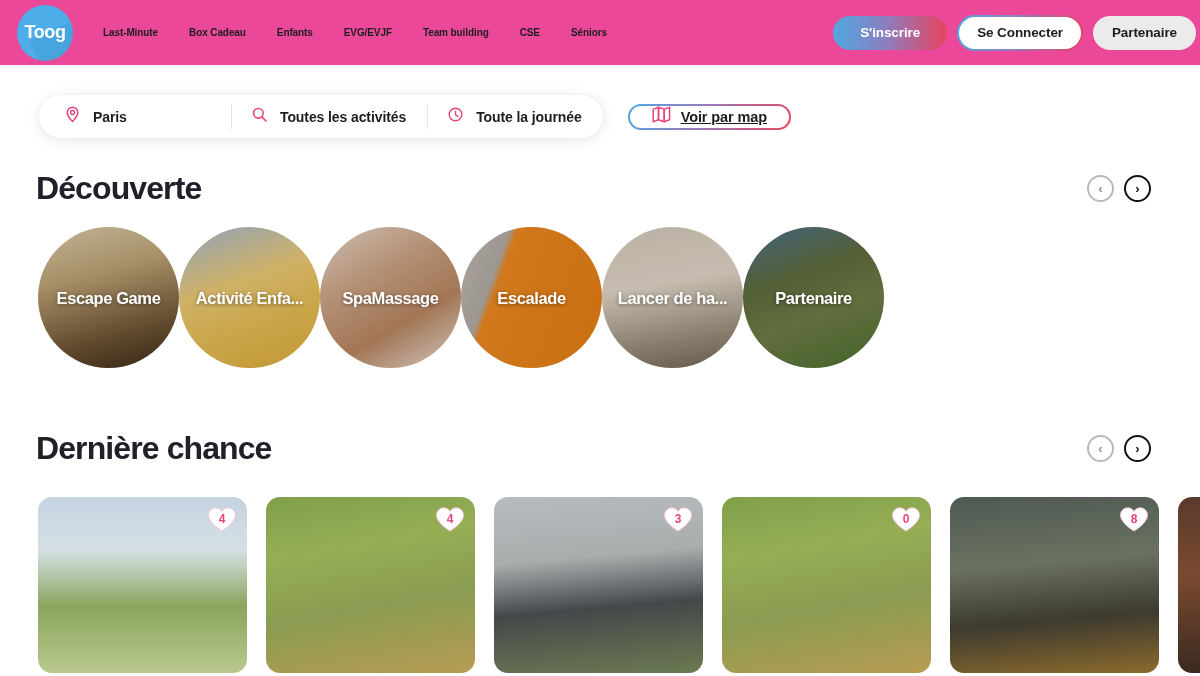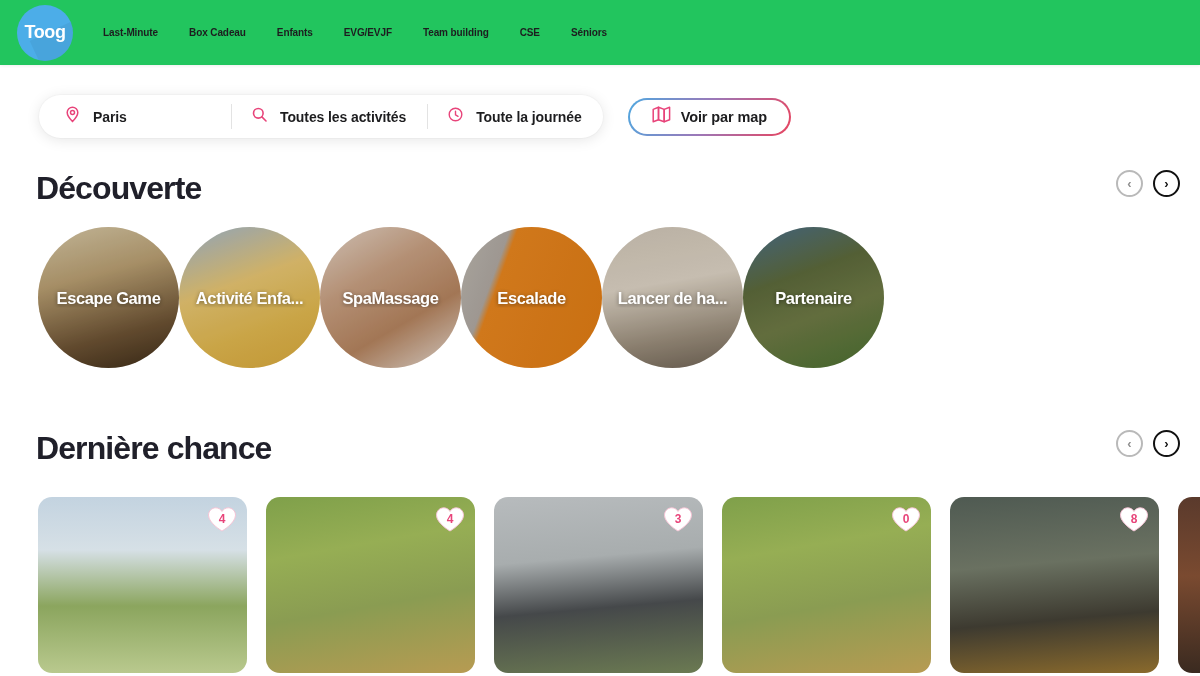--- a/index.html
+++ b/index.html
@@ -11,21 +11,21 @@
     color: #1d1d1f;
   }
 
   
   .header {
     position: relative;
     height: 65px;
     display: flex;
     align-items: center;
     padding: 0 4px 0 17px;
-    background: #22c55e;
+    background: #ec4899;
     box-shadow: 0 1px 3px rgba(0,0,0,0.07);
     z-index: 30;
   }
   .logo {
     width: 56px; height: 56px;
     border-radius: 50%;
     background: #4cade8;
     display: flex; align-items: center; justify-content: center;
     flex: 0 0 auto;
     position: relative;
@@ -136,37 +136,38 @@
   .sb-label {
     font-size: 14px;
     font-weight: bold;
     color: #1d1d1f;
     letter-spacing: -0.1px;
   }
   .btn-map {
     display: flex;
     align-items: center;
     gap: 10px;
-    height: 38px;
+    height: 26px;
     padding: 0 22px;
     border-radius: 22px;
     cursor: pointer;
     border: 2px solid transparent;
     background-image: linear-gradient(#fff,#fff), linear-gradient(115deg,#4fa8e0 0%, #9b78b8 48%, #e8445f 100%);
     background-origin: border-box;
     background-clip: padding-box, border-box;
+    text-decoration: underline;
   }
   .btn-map .sb-label { font-size: 14.5px; }
 
   
   .section { position: relative; }
   .section-head {
     display: flex;
-    align-items: flex-start;
-    padding: 0 20px 0 36px;
+    align-items: center;
+    padding: 0 49px 0 36px;
   }
   .section-title {
     font-size: 32px;
     font-weight: bold;
     letter-spacing: -0.9px;
     color: #20202a;
   }
   .arrows { margin-left: auto; display: flex; gap: 10px; }
   .arrow {
     width: 27px; height: 27px;
@@ -269,20 +270,25 @@
   </div>
   <nav class="nav">
     <span class="nav-item">Last-Minute</span>
     <span class="nav-item">Box Cadeau</span>
     <span class="nav-item">Enfants</span>
     <span class="nav-item">EVG/EVJF</span>
     <span class="nav-item">Team building</span>
     <span class="nav-item">CSE</span>
     <span class="nav-item">Séniors</span>
   </nav>
+  <div class="header-actions">
+    <button class="btn btn-signup">S'inscrire</button>
+    <button class="btn btn-login">Se Connecter</button>
+    <button class="btn btn-partner">Partenaire</button>
+  </div>
 </div>
 
 <div class="searchzone">
   <div class="searchbar">
     <div class="sb-seg">
       <span>
         <svg width="15" height="17" viewBox="0 0 15 17" fill="none" stroke="#e8447a" stroke-width="1.5">
           <path d="M7.5 1.2C4.6 1.2 2.2 3.5 2.2 6.4c0 3.6 5.3 9 5.3 9s5.3-5.4 5.3-9c0-2.9-2.4-5.2-5.3-5.2z"></path>
           <circle cx="7.5" cy="6.4" r="2"></circle>
         </svg>

